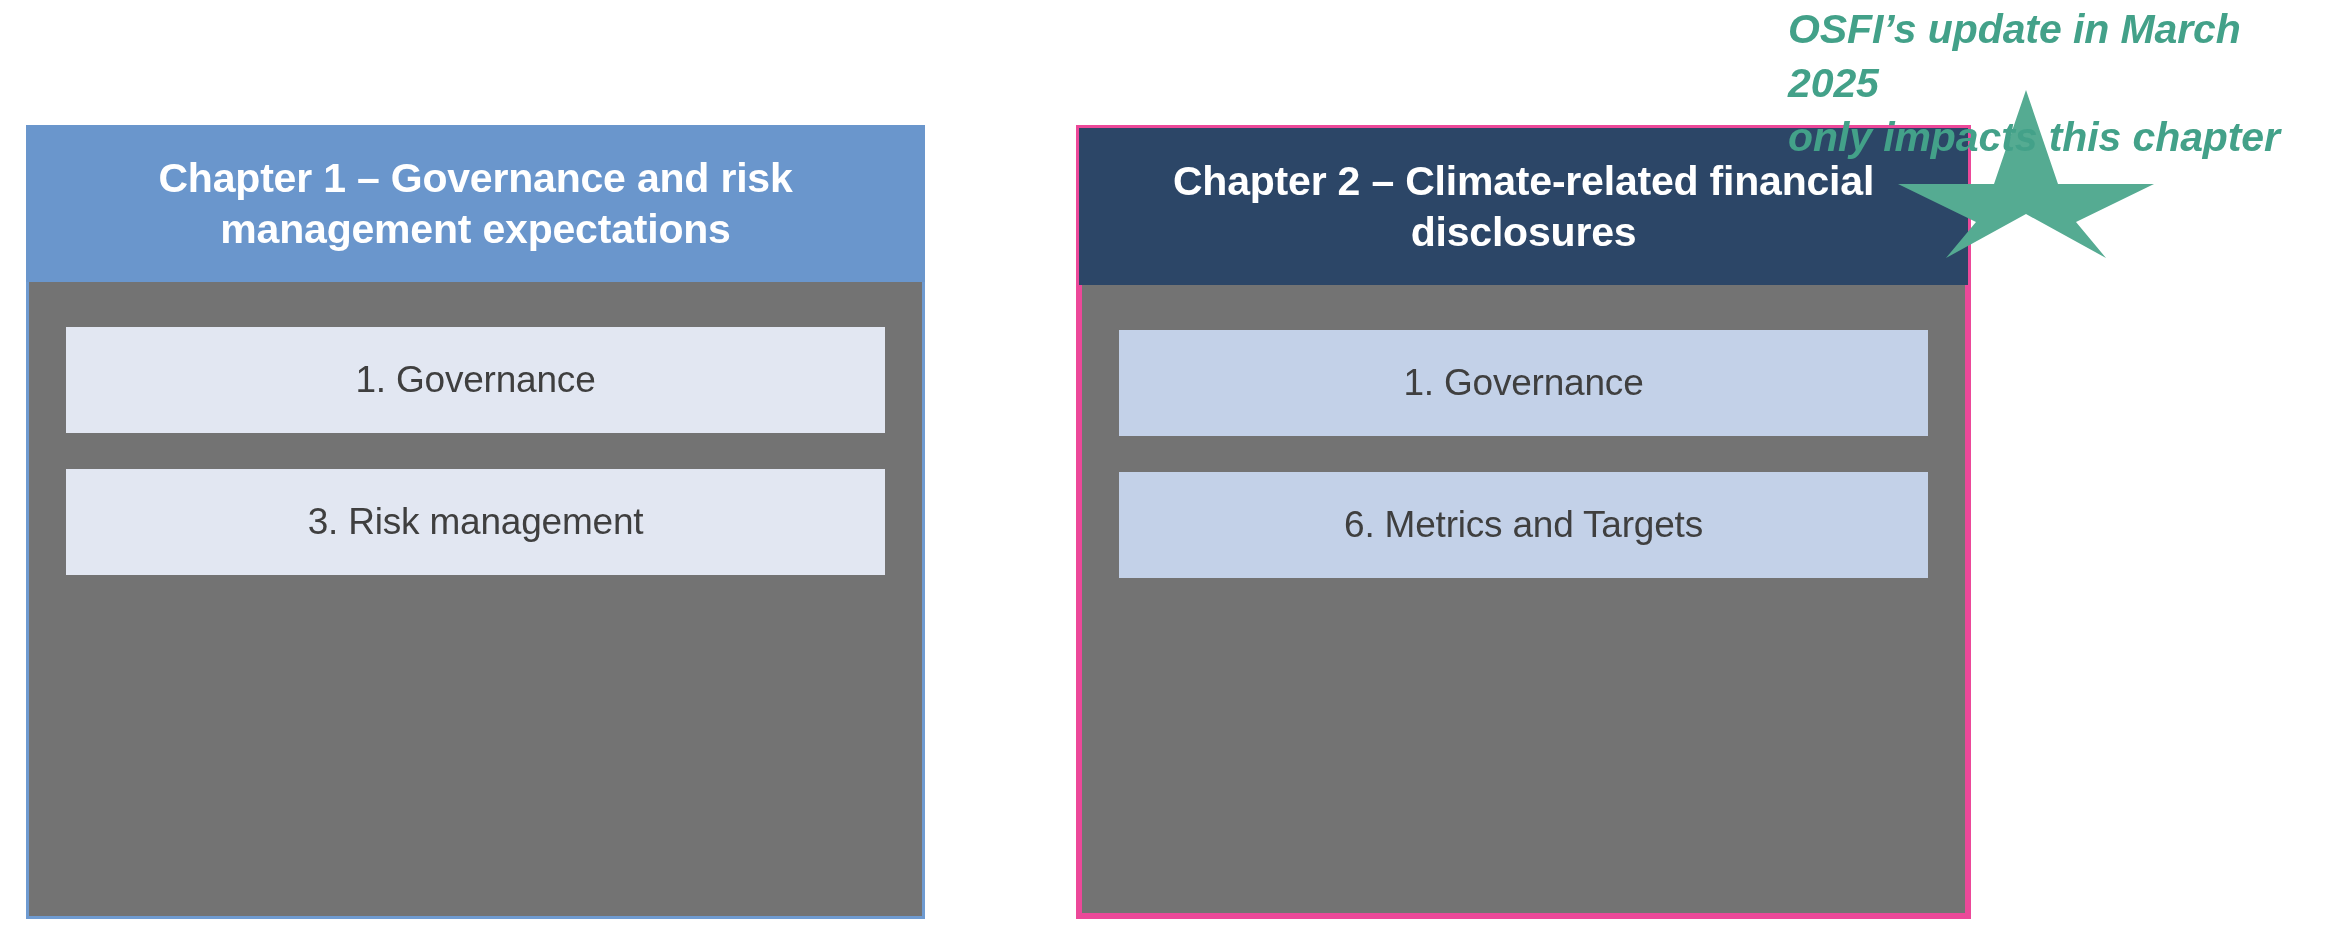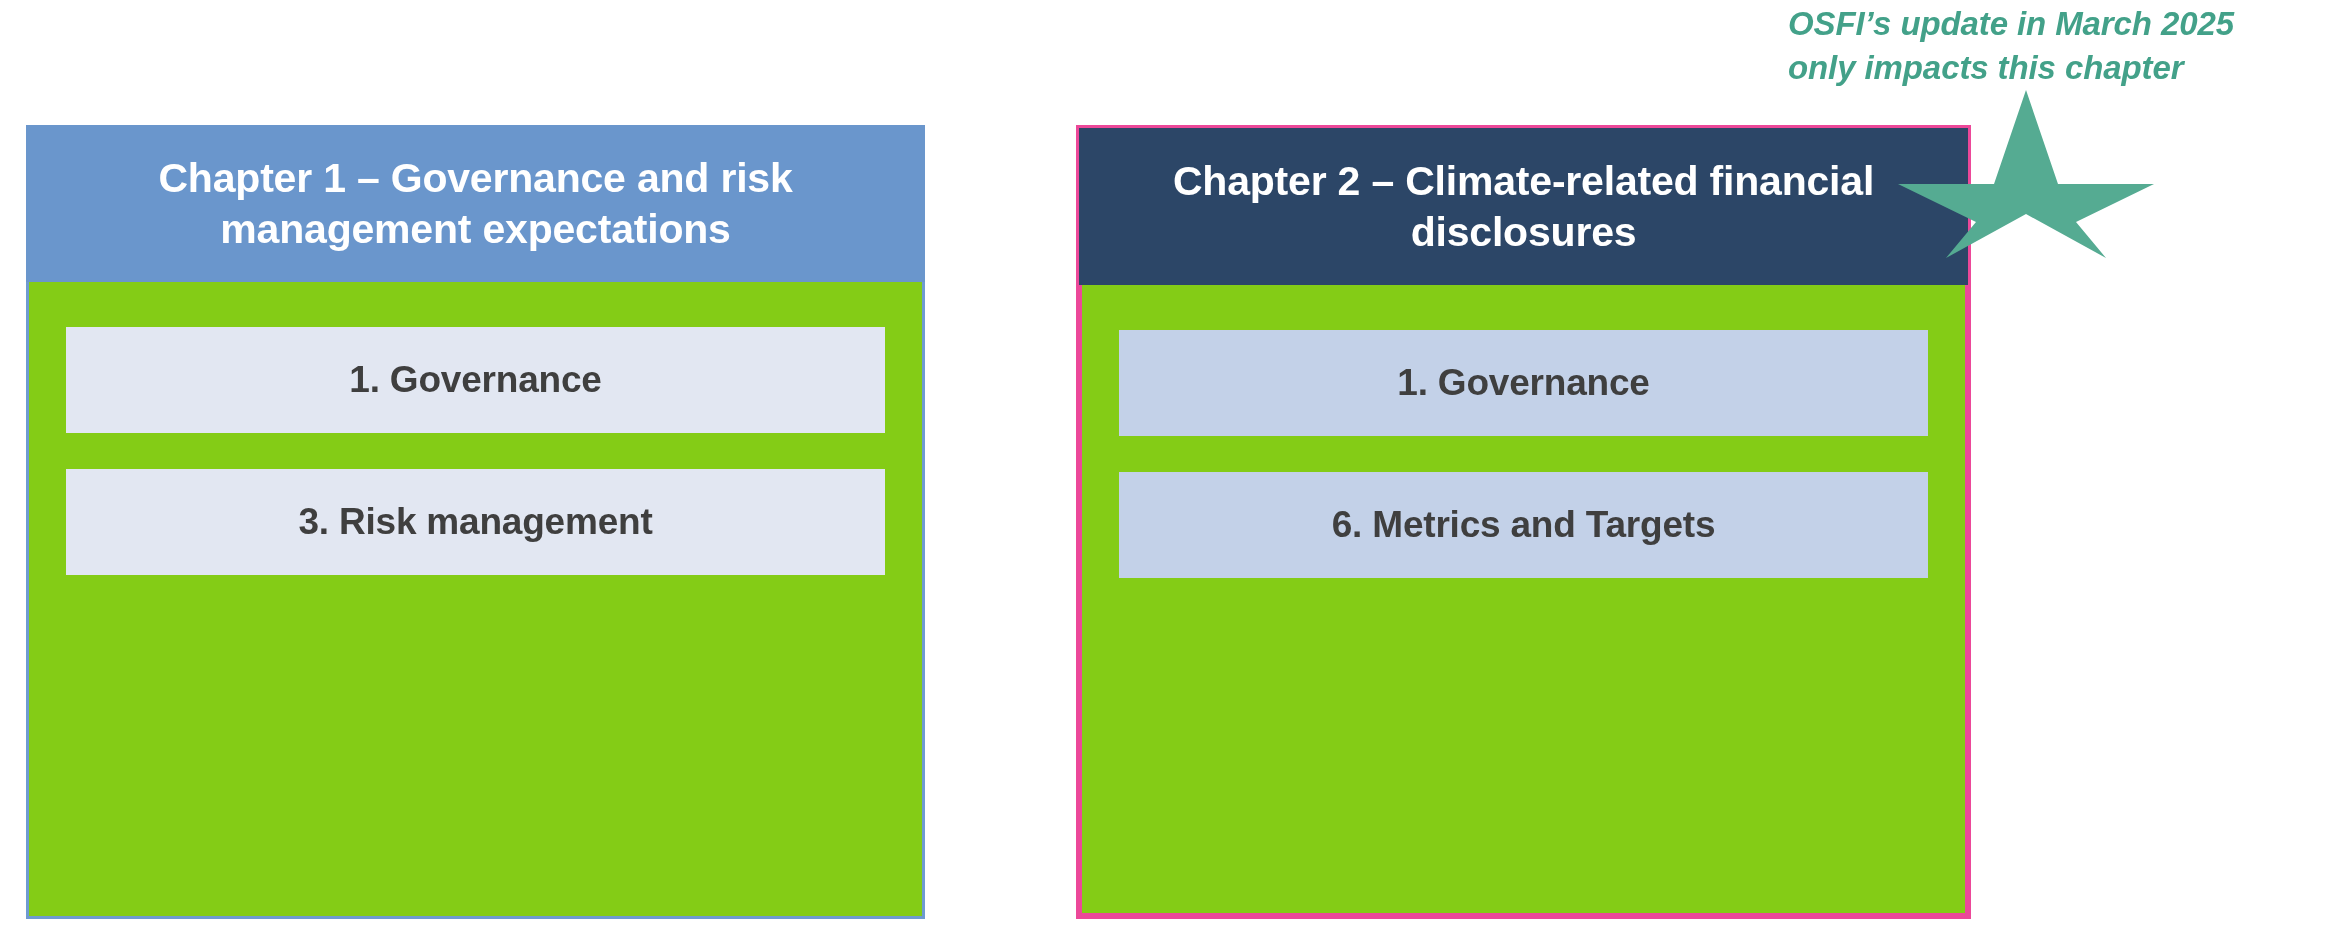--- a/index.html
+++ b/index.html
@@ -16,21 +16,21 @@
     width: 2336px;
     height: 942px;
     background: #ffffff;
     overflow: hidden;
   }
 
   
   .chapter-card {
     position: absolute;
     box-sizing: border-box;
-    background: #84cc16;
+    background: #737373;
     display: flex;
     flex-direction: column;
   }
   .chapter-card.card-1 {
     left: 26px;
     top: 125px;
     width: 899px;
     height: 794px;
     border: 3px solid #6f9bd1;
   }
@@ -58,21 +58,20 @@
     padding: 0 36px;
   }
   .card-1 .chapter-header { background: #6a96cc; margin: -3px 0 0 -3px; width: calc(100% + 6px); }
   .card-2 .chapter-header { background: #2c4667; margin: -3px 0 0 -3px; width: calc(100% + 6px); }
 
   .chapter-body {
     flex: 1;
     position: relative;
     padding: 45px 37px 0 37px;
     box-sizing: border-box;
-    font-weight: bold;
   }
 
   .item-row {
     box-sizing: border-box;
     height: 106px;
     margin-bottom: 36px;
     display: flex;
     align-items: center;
     justify-content: center;
     text-align: center;
@@ -83,21 +82,21 @@
   }
   .card-1 .item-row { background: #e2e7f2; }
   .card-2 .item-row { background: #c3d1e8; }
 
   
   .callout-note {
     position: absolute;
     left: 1788px;
     top: 2px;
     width: 540px;
-    font-size: 33px;
+    font-size: 41px;
     font-weight: bold;
     font-style: italic;
     line-height: 1.32;
     color: #43a189;
     text-align: left;
     letter-spacing: -0.1px;
   }
   .callout-note .note-line { display: block; }
 
   .callout-star {

